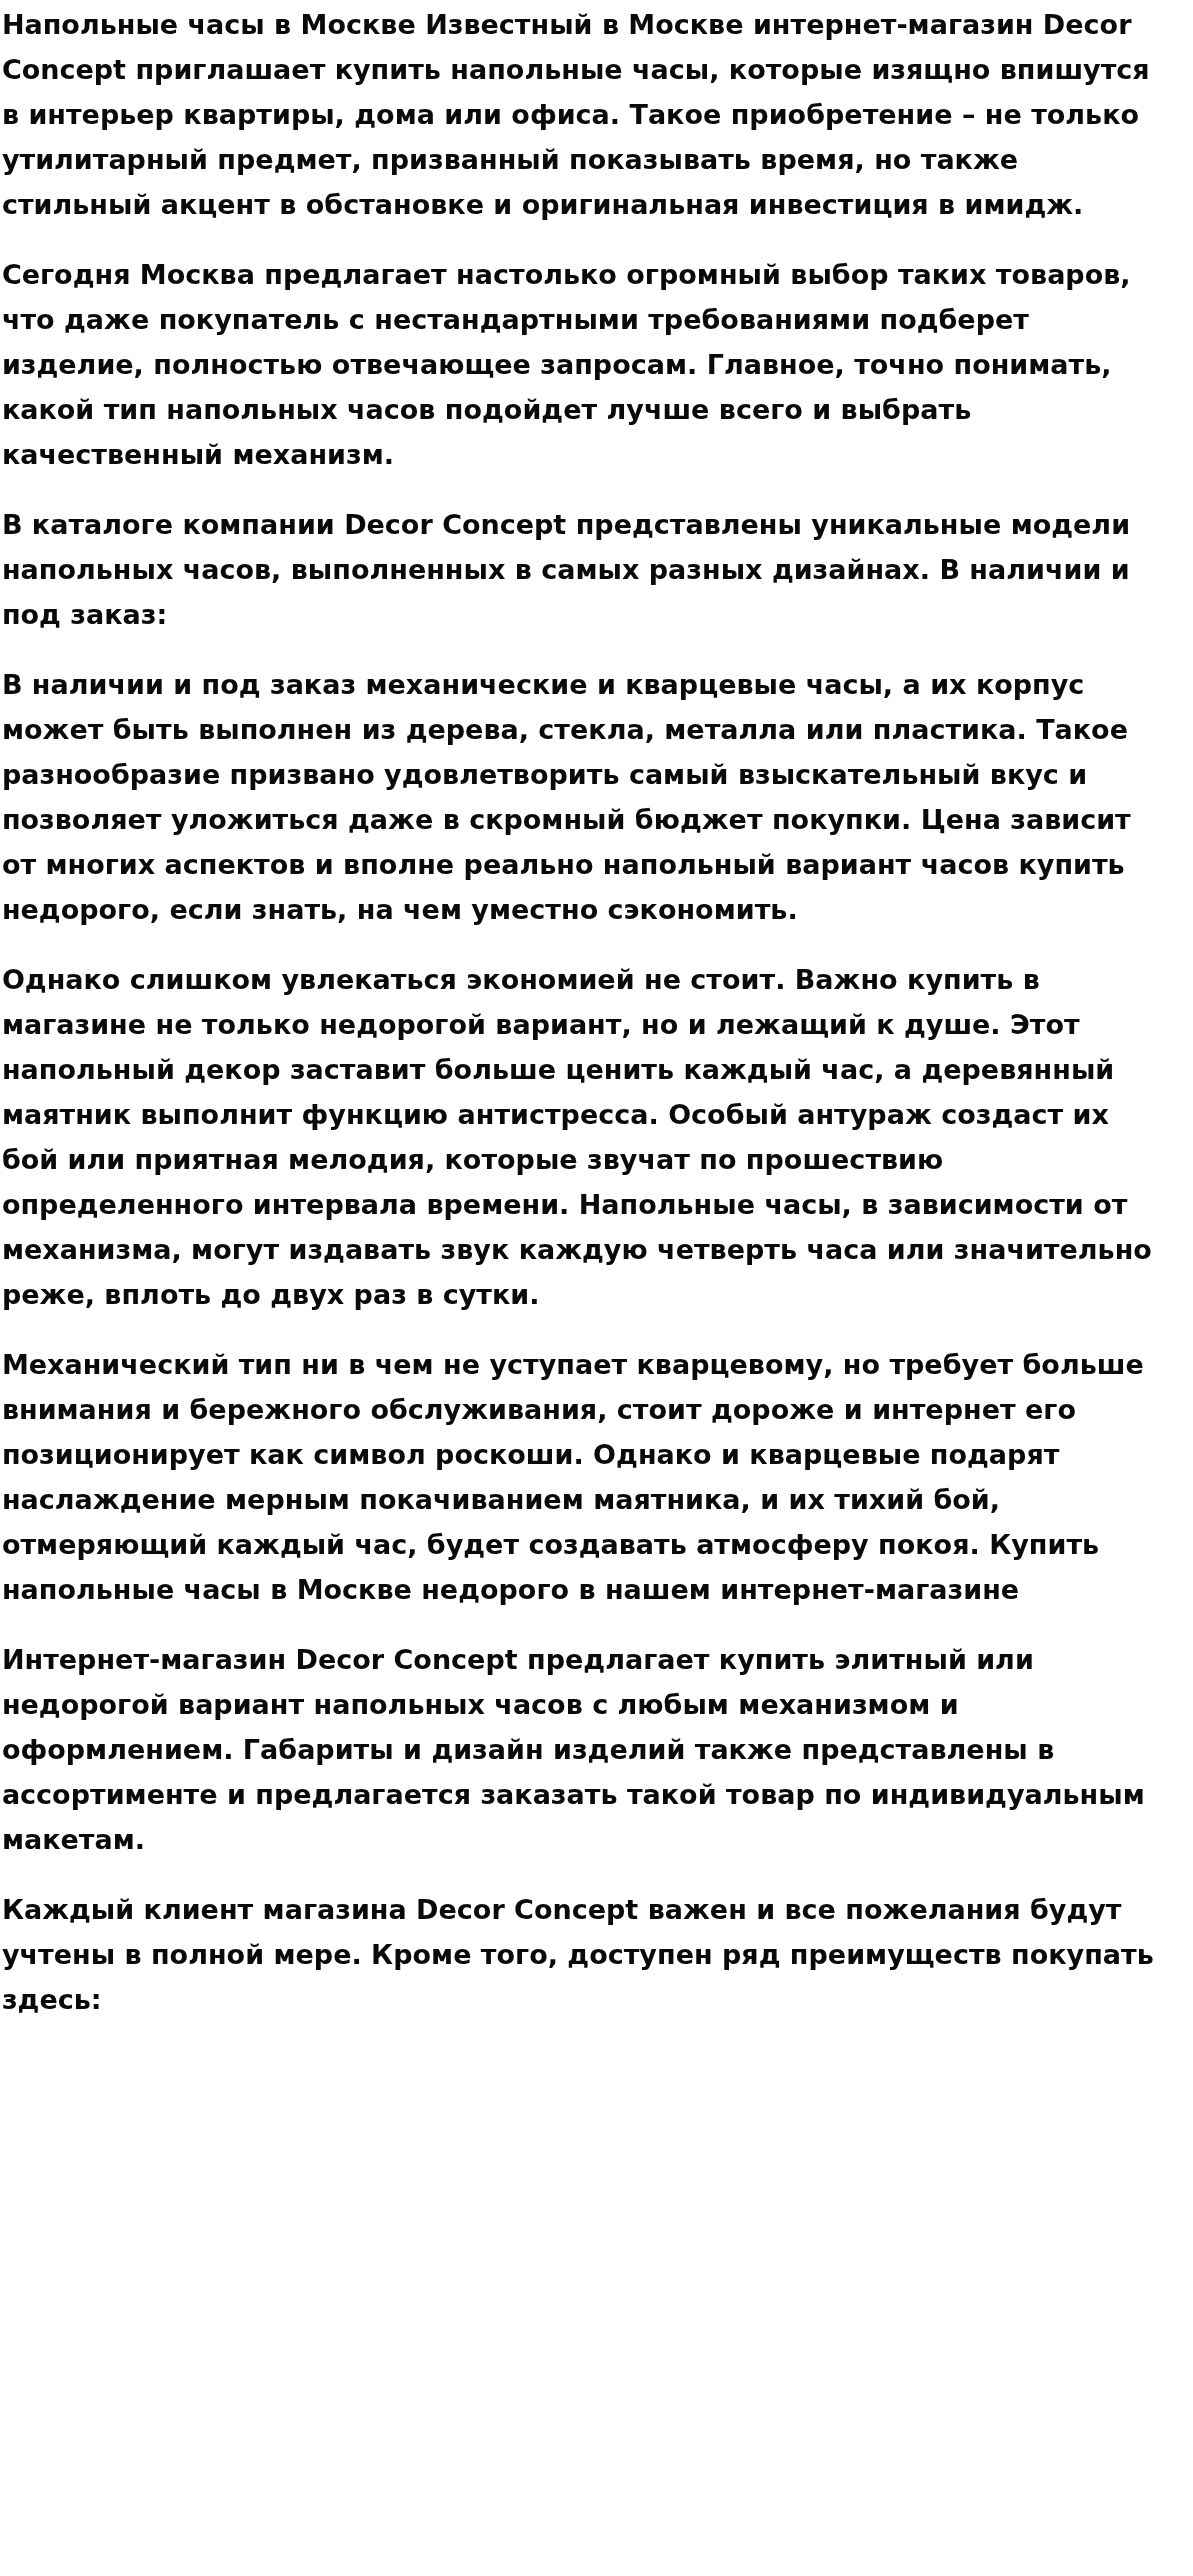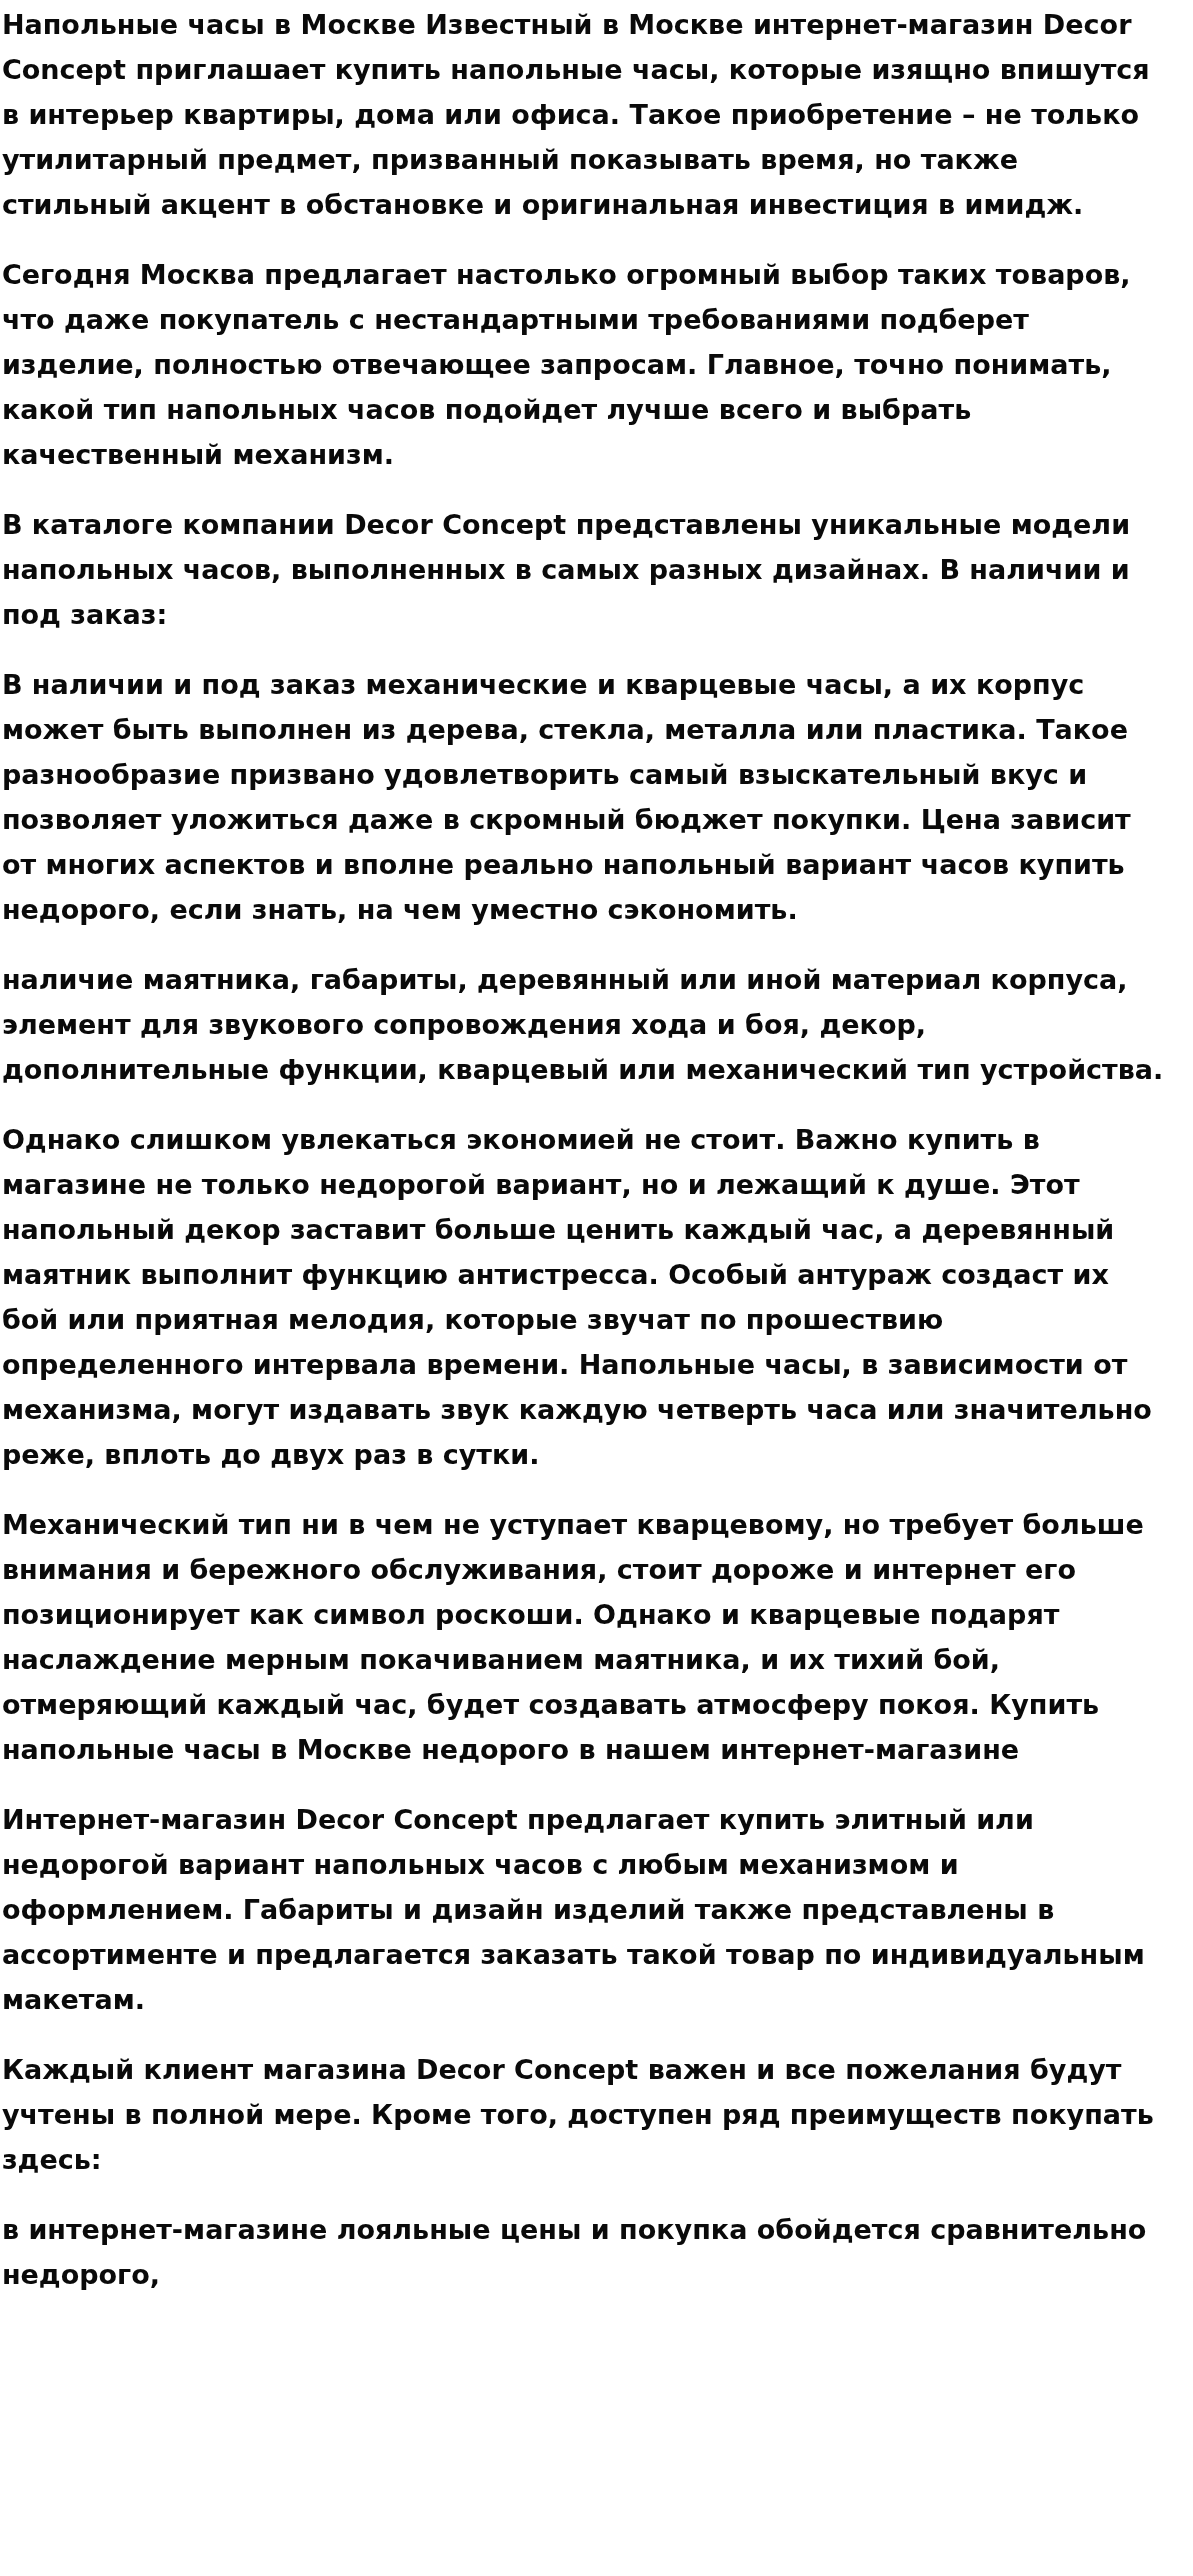--- a/index.html
+++ b/index.html
@@ -29,21 +29,19 @@
   }
 </style>
 </head>
 <body>
 
 <div class="doc">
   <p>Напольные часы в Москве Известный в Москве интернет-магазин Decor Concept приглашает купить напольные часы, которые изящно впишутся в интерьер квартиры, дома или офиса. Такое приобретение – не только утилитарный предмет, призванный показывать время, но также стильный акцент в обстановке и оригинальная инвестиция в имидж.</p>
   <p>Сегодня Москва предлагает настолько огромный выбор таких товаров, что даже покупатель с нестандартными требованиями подберет изделие, полностью отвечающее запросам. Главное, точно понимать, какой тип напольных часов подойдет лучше всего и выбрать качественный механизм.</p>
   <p>В каталоге компании Decor Concept представлены уникальные модели напольных часов, выполненных в самых разных дизайнах. В наличии и под заказ:</p>
   <p>В наличии и под заказ механические и кварцевые часы, а их корпус может быть выполнен из дерева, стекла, металла или пластика. Такое разнообразие призвано удовлетворить самый взыскательный вкус и позволяет уложиться даже в скромный бюджет покупки. Цена зависит от многих аспектов и вполне реально напольный вариант часов купить недорого, если знать, на чем уместно сэкономить.</p>
-  <p>наличие маятника, габариты, деревянный или иной материал корпуса, элемент для звукового сопровождения хода и боя, декор, дополнительные функции, кварцевый или механический тип устройства.</p>
   <p>Однако слишком увлекаться экономией не стоит. Важно купить в магазине не только недорогой вариант, но и лежащий к душе. Этот напольный декор заставит больше ценить каждый час, а деревянный маятник выполнит функцию антистресса. Особый антураж создаст их бой или приятная мелодия, которые звучат по прошествию определенного интервала времени. Напольные часы, в зависимости от механизма, могут издавать звук каждую четверть часа или значительно реже, вплоть до двух раз в сутки.</p>
   <p>Механический тип ни в чем не уступает кварцевому, но требует больше внимания и бережного обслуживания, стоит дороже и интернет его позиционирует как символ роскоши. Однако и кварцевые подарят наслаждение мерным покачиванием маятника, и их тихий бой, отмеряющий каждый час, будет создавать атмосферу покоя. Купить напольные часы в Москве недорого в нашем интернет-магазине</p>
   <p>Интернет-магазин Decor Concept предлагает купить элитный или недорогой вариант напольных часов с любым механизмом и оформлением. Габариты и дизайн изделий также представлены в ассортименте и предлагается заказать такой товар по индивидуальным макетам.</p>
   <p>Каждый клиент магазина Decor Concept важен и все пожелания будут учтены в полной мере. Кроме того, доступен ряд преимуществ покупать здесь:</p>
-  <p>в интернет-магазине лояльные цены и покупка обойдется сравнительно недорого,</p>
 
 </div>
 
 
 </body></html>

